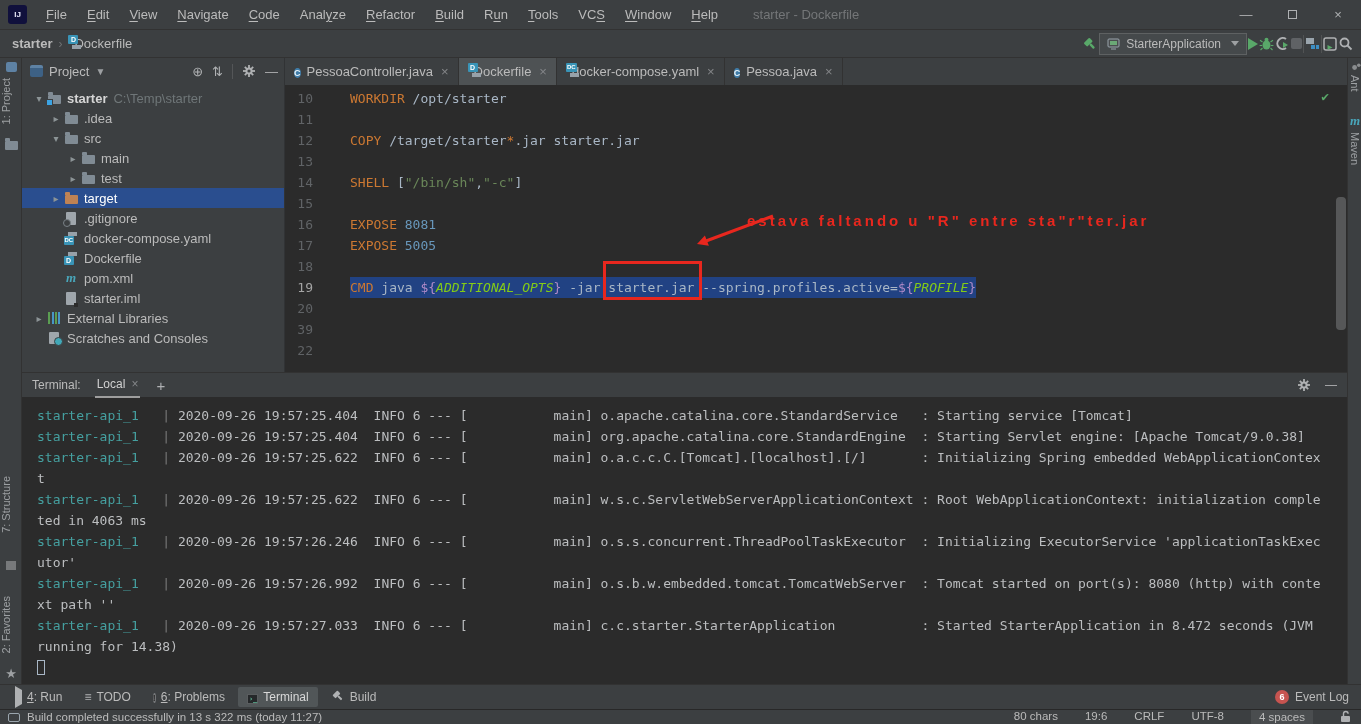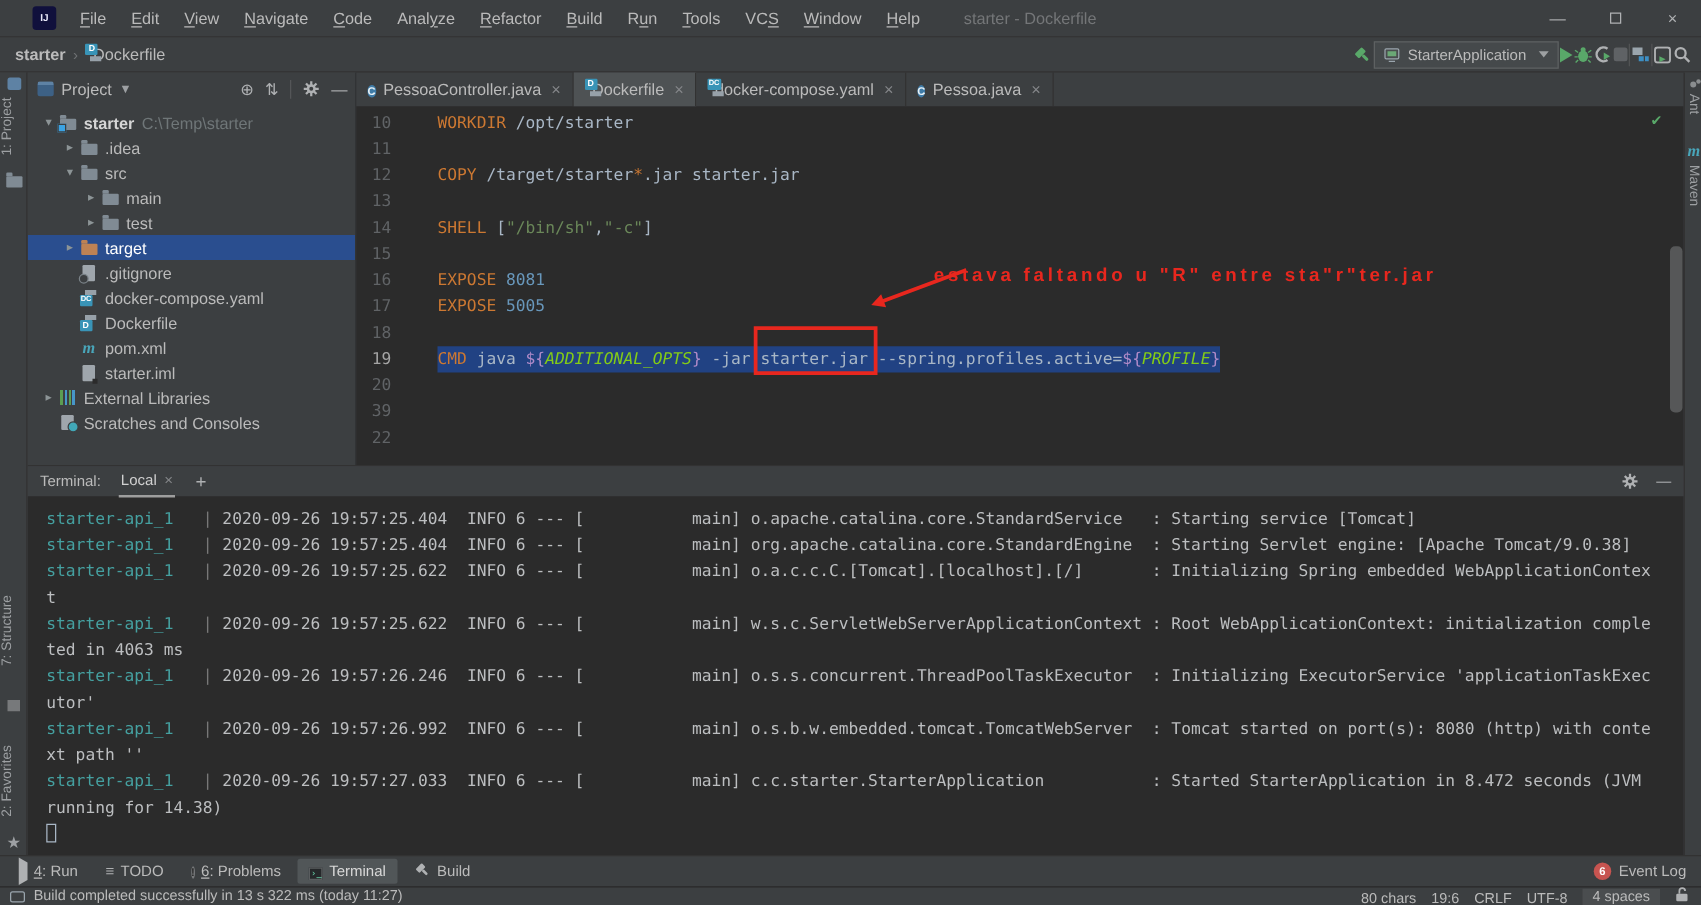--- a/index.html
+++ b/index.html
@@ -1,21 +1,21 @@
 <!DOCTYPE html>
 <html style="--accent-green: #59A869; --annotation-red: #E8271E; --selection-blue: #214283; --terminal-teal: #45A0A0; --badge-red: #C75450; --keyword-orange: #CC7832; --number-blue: #6897BB; --string-green: #6A8759; --tree-selection-blue: #2A4E8F;"><head>
 <meta charset="utf-8">
 <style>
   *{margin:0;padding:0;box-sizing:border-box}
   html,body{width:1361px;height:724px;overflow:hidden;background:#2B2B2B;
     font-family:"Liberation Sans",sans-serif;-webkit-font-smoothing:antialiased}
   .app{position:relative;width:1361px;height:724px;background:#3C3F41;color:#BBBBBB}
 
   
-  .titlebar{height:30px;display:flex;align-items:center;background:#3C3F41;border-bottom:1px solid #323232;padding-left:22px}
+  .titlebar{height:30px;display:flex;align-items:center;background:#3C3F41;border-bottom:1px solid #323232;padding-left:4px}
   .app-icon{width:19px;height:19px;background:#10103C;color:#E8E8F8;font:700 8px/19px "Liberation Sans";text-align:center;border-radius:3px;margin:0 10px 0 4px}
   .menubar{display:flex;align-items:center;gap:2px}
   .menu-item{padding:4px 9px;font-size:13px;color:#BBBBBB;cursor:default}
   .menu-item u{text-underline-offset:2px}
   .win-title{margin-left:26px;font-size:13px;color:#747678;white-space:nowrap}
   .win-controls{margin-left:auto;display:flex;height:30px}
   .win-btn{width:46px;height:30px;display:flex;align-items:center;justify-content:center;color:#AFB1B3;font-size:13px}
   .win-max-glyph{width:9px;height:9px;border:1.3px solid #AFB1B3}
 
   
@@ -121,21 +121,21 @@
   .tri-gray{width:0;height:0;border-top:4.5px solid transparent;border-bottom:4.5px solid transparent;border-left:7px solid #AFB1B3}
   .ic-todo{color:#AFB1B3;font-size:12px}
   .ic-prob{width:11px;height:11px;border-radius:50%;background:#77797B;color:#2B2B2B;font:700 9px/11px "Liberation Sans",sans-serif;text-align:center}
   .ic-termwin{width:14px;height:12px;background:#25282A;border:1px solid #5A5D5F;color:#63C5A0;font:700 7px/10px "DejaVu Sans Mono",monospace;text-align:left;padding-left:1px}
   .bb-right{margin-left:auto;display:flex;align-items:center;gap:6px;padding-right:6px;color:#BBBBBB}
   .badge{width:14px;height:14px;border-radius:50%;background:var(--badge-red,#C75450);color:#fff;font:700 9px/14px "Liberation Sans",sans-serif;text-align:center}
 
   .statusbar{height:15px;background:#3C3F41;border-top:1px solid #282828;display:flex;align-items:center;padding:0 10px 0 8px;font-size:11.5px;color:#BBBBBB}
   .sb-left{display:flex;align-items:center;gap:7px}
   .ic-status{width:12px;height:9px;border:1.5px solid #9AA5AD;border-radius:2px}
-  .sb-right{margin-left:auto;display:flex;align-items:flex-end;gap:12px}
+  .sb-right{margin-left:auto;display:flex;align-items:flex-start;gap:27px}
   .sb-item.hl{background:#4A4D4F;padding:1px 8px}
 </style>
 </head>
 <body>
 
 <div class="app">
 
   <div class="titlebar">
     <div class="app-icon">IJ</div>
     <nav class="menubar" id="menubar">

